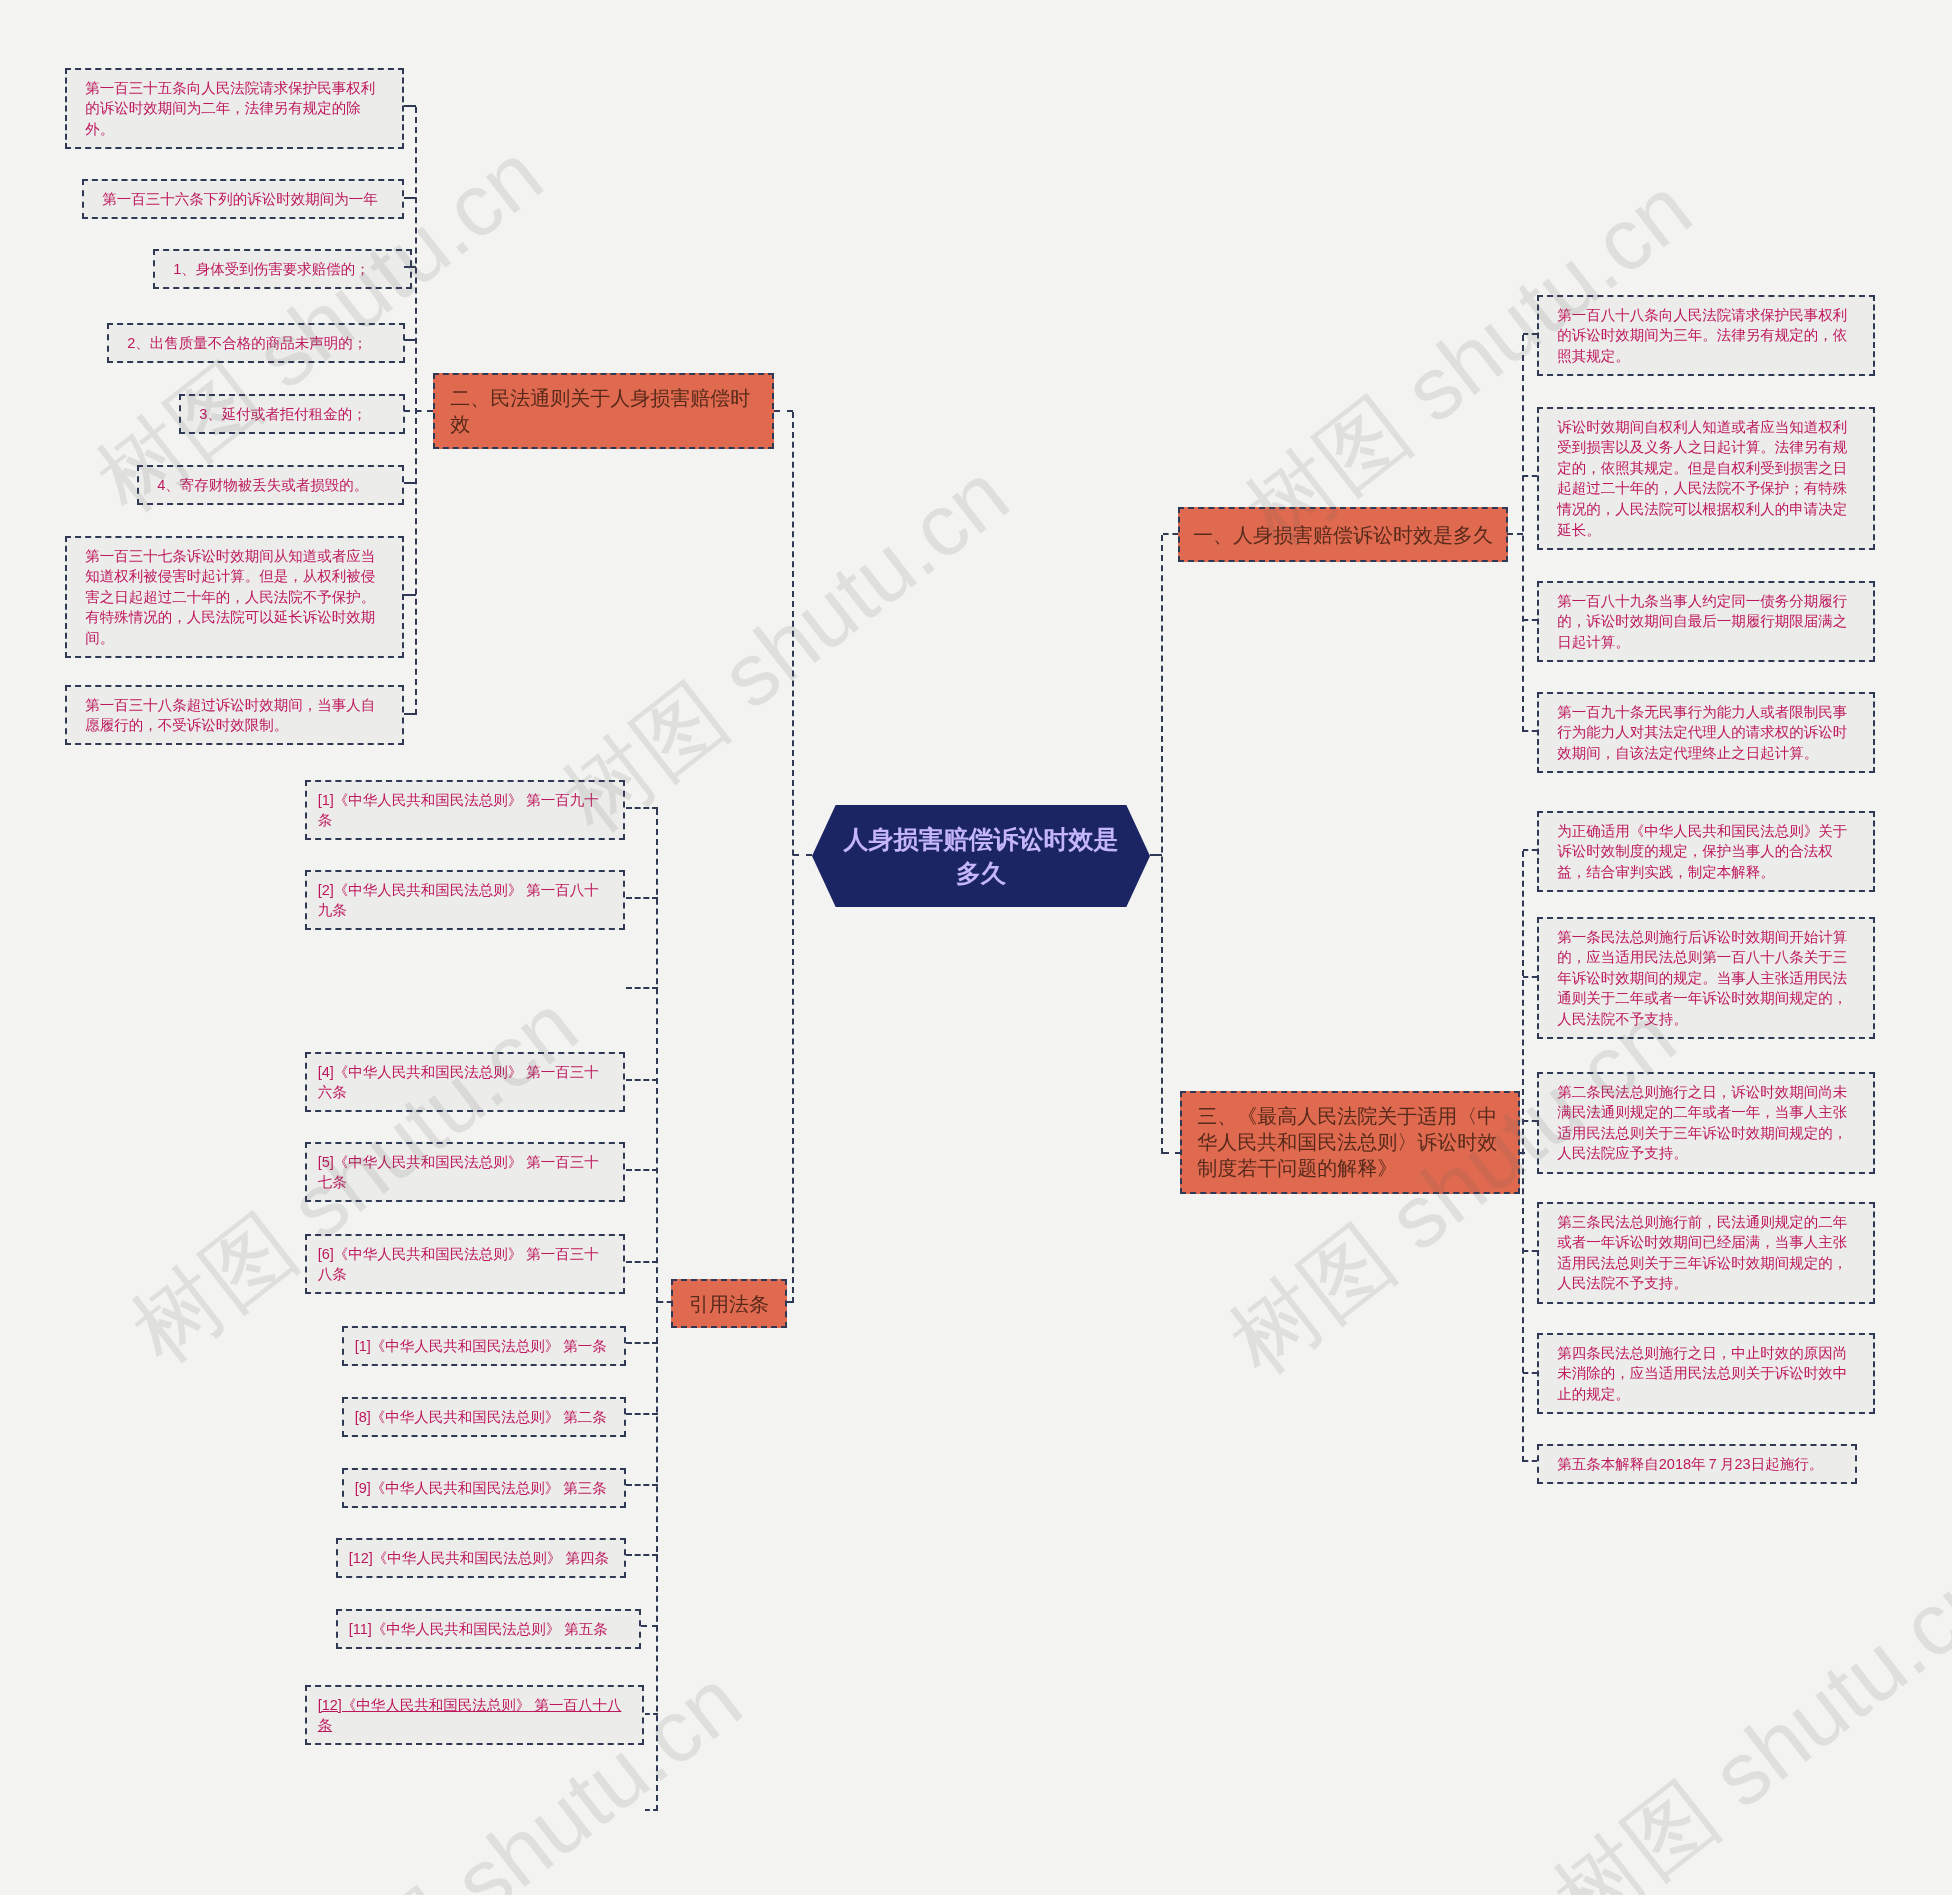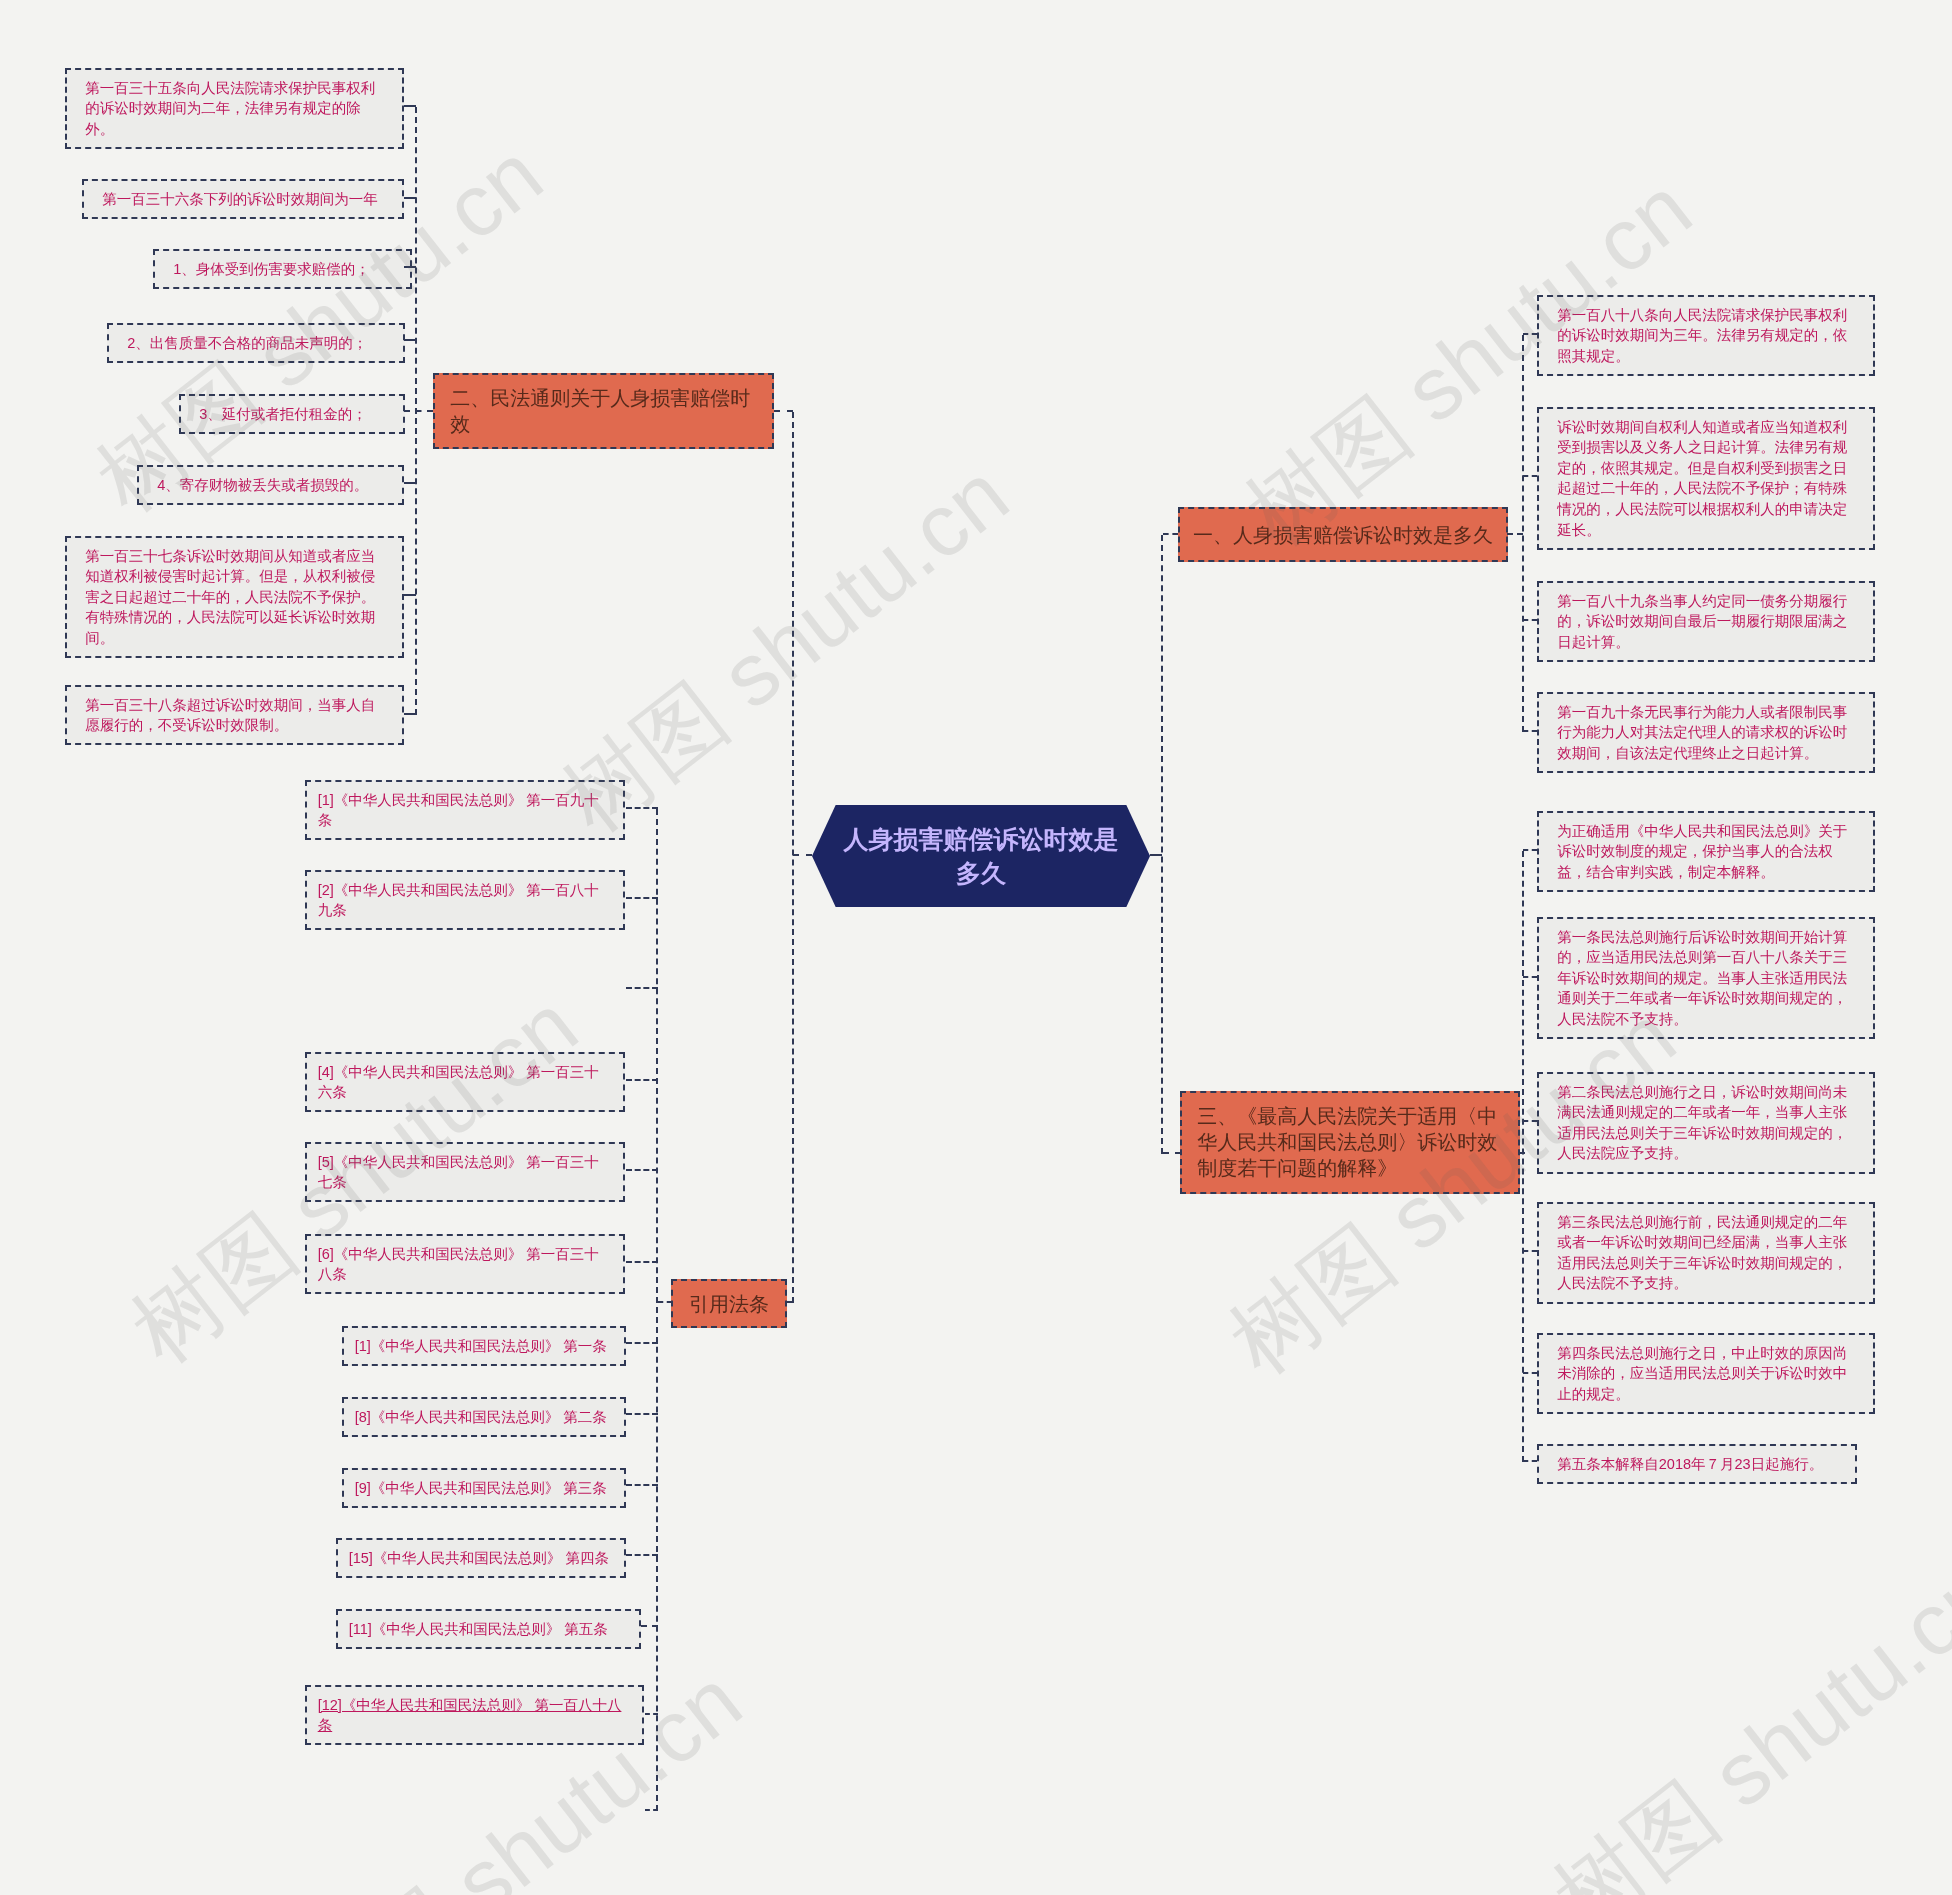--- a/index.html
+++ b/index.html
@@ -49,21 +49,21 @@
     <div class="node box" style="left: 1537px; top: 1333px; width: 338px; min-height: 79px;">第四条民法总则施行之日，中止时效的原因尚未消除的，应当适用民法总则关于诉讼时效中止的规定。</div>
     <div class="node box" style="left: 1537px; top: 1444px; width: 320px; min-height: 36px;">第五条本解释自2018年７月23日起施行。</div>
     <div class="node box cit" style="left: 305px; top: 780px; width: 320px; min-height: 59px;">[1]《中华人民共和国民法总则》 第一百九十条</div>
     <div class="node box cit" style="left: 305px; top: 870px; width: 320px; min-height: 59px;">[2]《中华人民共和国民法总则》 第一百八十九条</div>
     <div class="node box cit" style="left: 305px; top: 1052px; width: 320px; min-height: 59px;">[4]《中华人民共和国民法总则》 第一百三十六条</div>
     <div class="node box cit" style="left: 305px; top: 1142px; width: 320px; min-height: 59px;">[5]《中华人民共和国民法总则》 第一百三十七条</div>
     <div class="node box cit" style="left: 305px; top: 1234px; width: 320px; min-height: 59px;">[6]《中华人民共和国民法总则》 第一百三十八条</div>
     <div class="node box cit" style="left: 342px; top: 1326px; width: 284px; min-height: 36px;">[1]《中华人民共和国民法总则》 第一条</div>
     <div class="node box cit" style="left: 342px; top: 1397px; width: 284px; min-height: 36px;">[8]《中华人民共和国民法总则》 第二条</div>
     <div class="node box cit" style="left: 342px; top: 1468px; width: 284px; min-height: 36px;">[9]《中华人民共和国民法总则》 第三条</div>
-    <div class="node box cit" style="left: 336px; top: 1538px; width: 290px; min-height: 36px;">[15]《中华人民共和国民法总则》 第四条</div>
+    <div class="node box cit" style="left: 336px; top: 1538px; width: 290px; min-height: 36px;">[12]《中华人民共和国民法总则》 第四条</div>
     <div class="node box cit" style="left: 336px; top: 1609px; width: 305px; min-height: 36px;">[11]《中华人民共和国民法总则》 第五条</div>
     <div class="node box cit" style="left: 305px; top: 1685px; width: 339px; min-height: 59px; text-decoration: underline;">[12]《中华人民共和国民法总则》 第一百八十八条</div>
     <div class="hl" style="left: 404px; top: 105px; width: 12.2px;"></div>
     <div class="hl" style="left: 404px; top: 197px; width: 12.2px;"></div>
     <div class="hl" style="left: 404px; top: 266px; width: 12.2px;"></div>
     <div class="hl" style="left: 404px; top: 339px; width: 12.2px;"></div>
     <div class="hl" style="left: 404px; top: 410px; width: 29px;"></div>
     <div class="hl" style="left: 404px; top: 482px; width: 12.2px;"></div>
     <div class="hl" style="left: 404px; top: 594px; width: 12.2px;"></div>
     <div class="hl" style="left: 404px; top: 713px; width: 12.2px;"></div>

